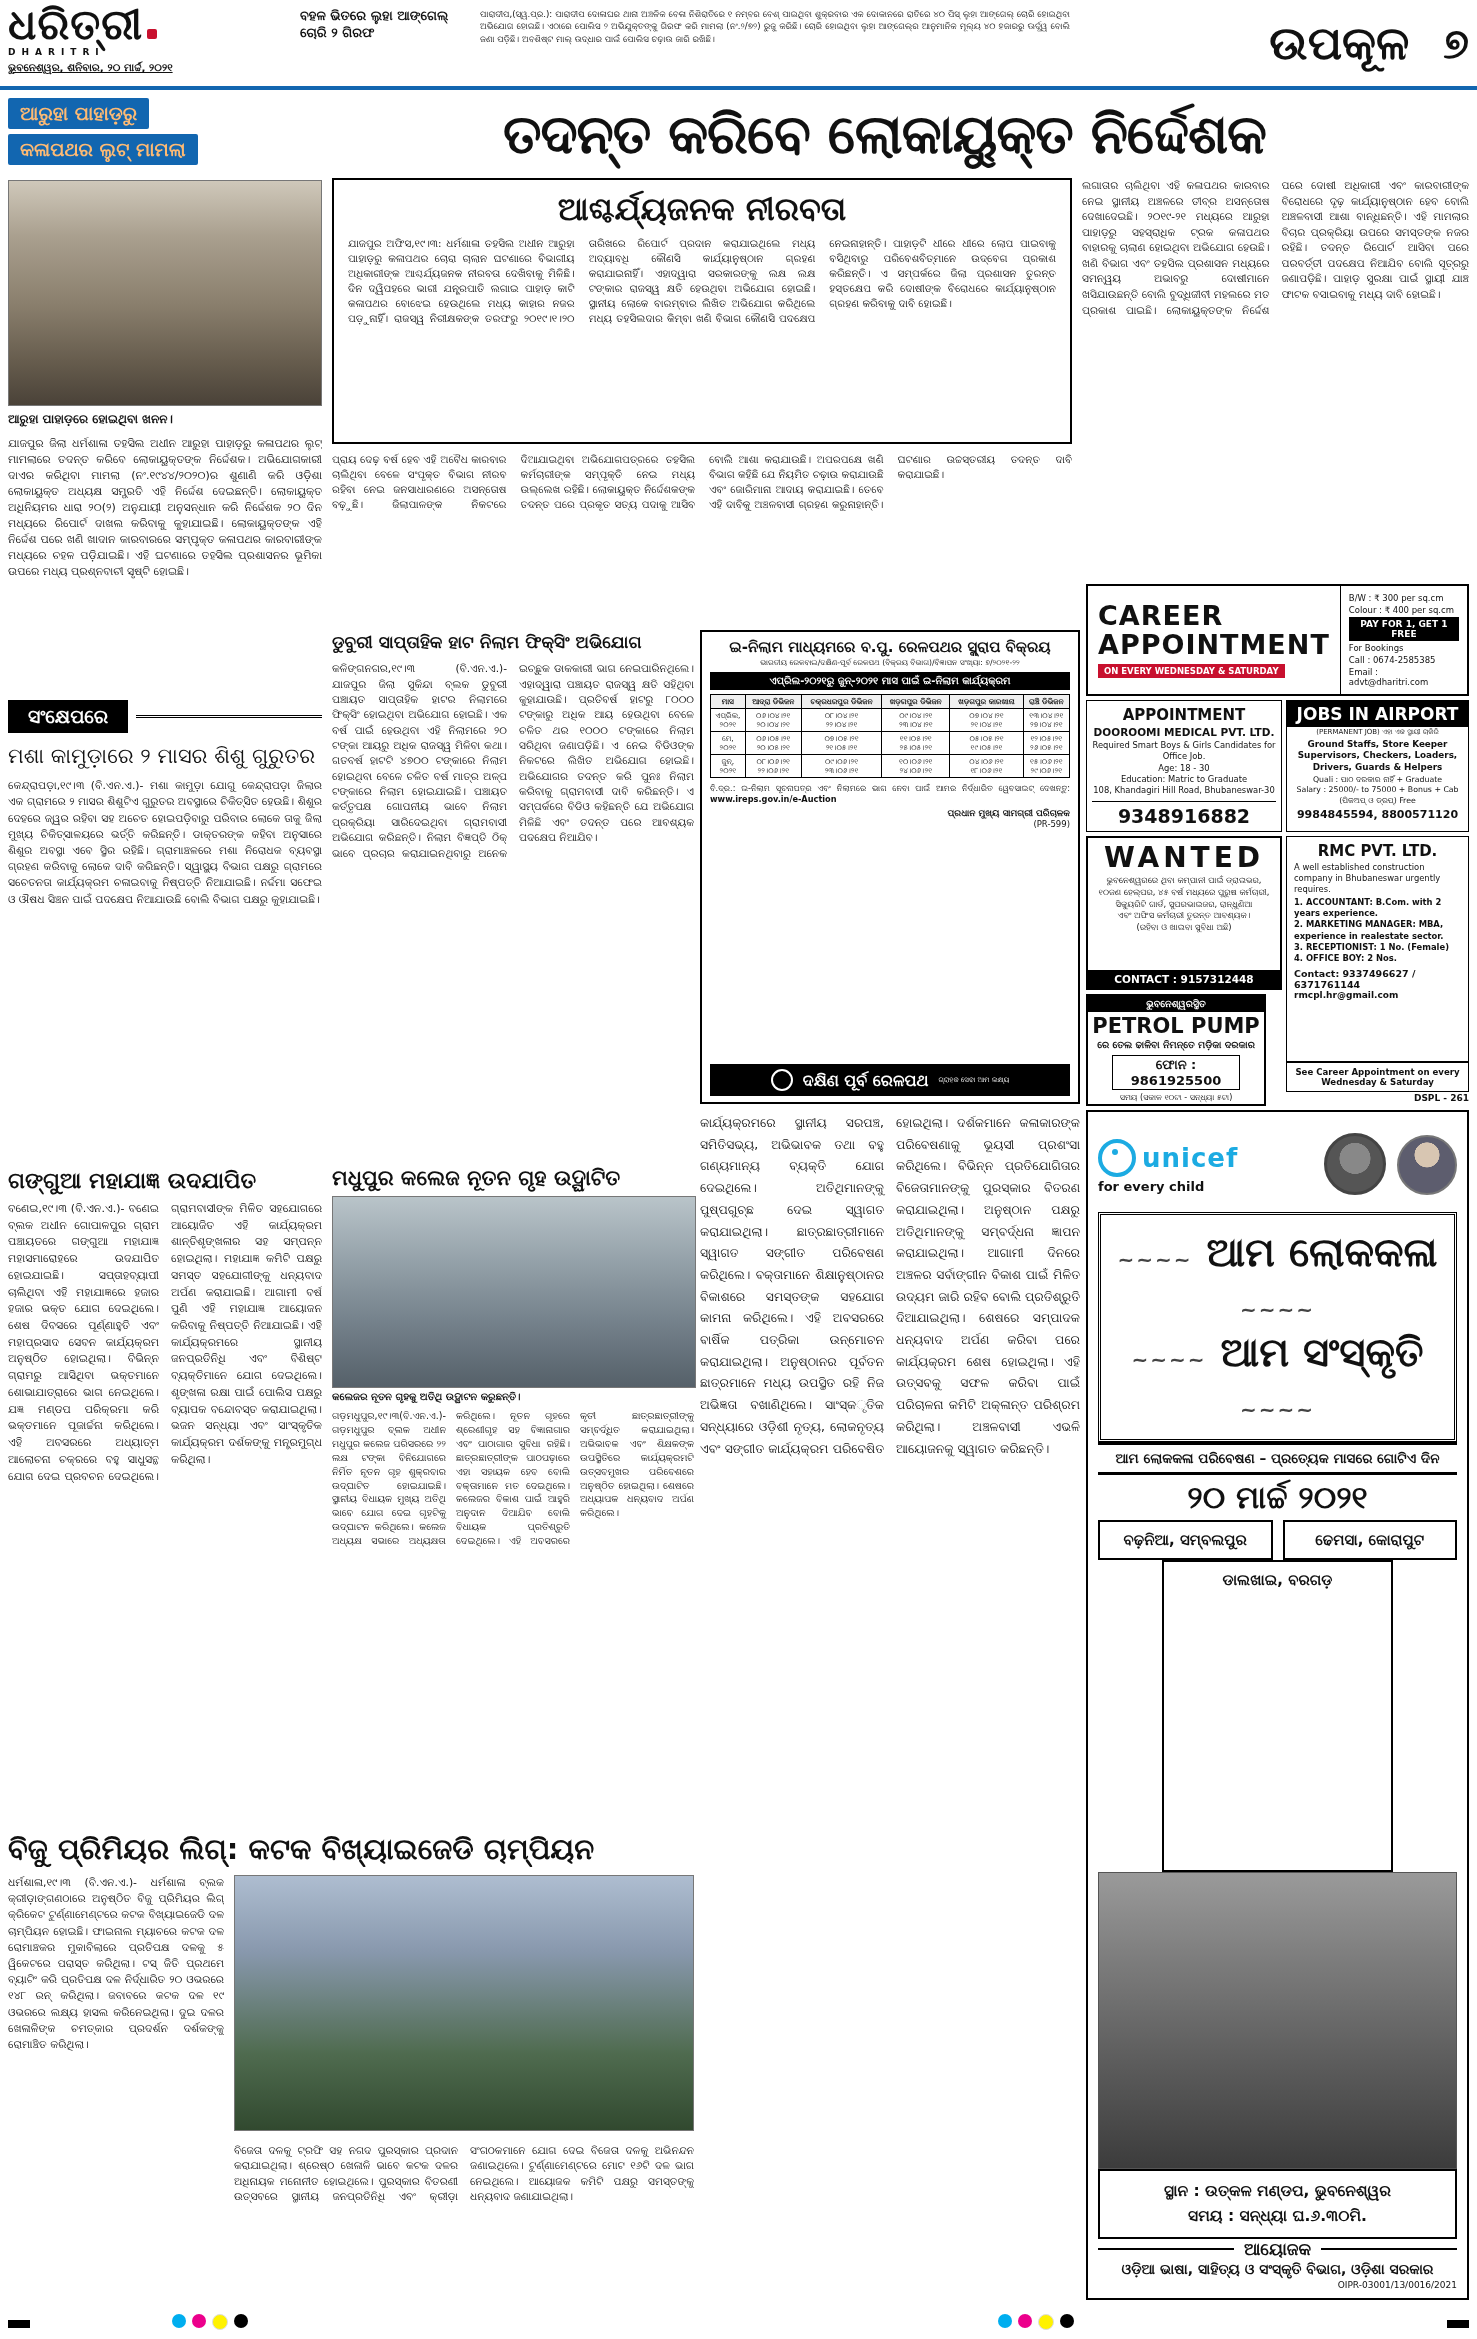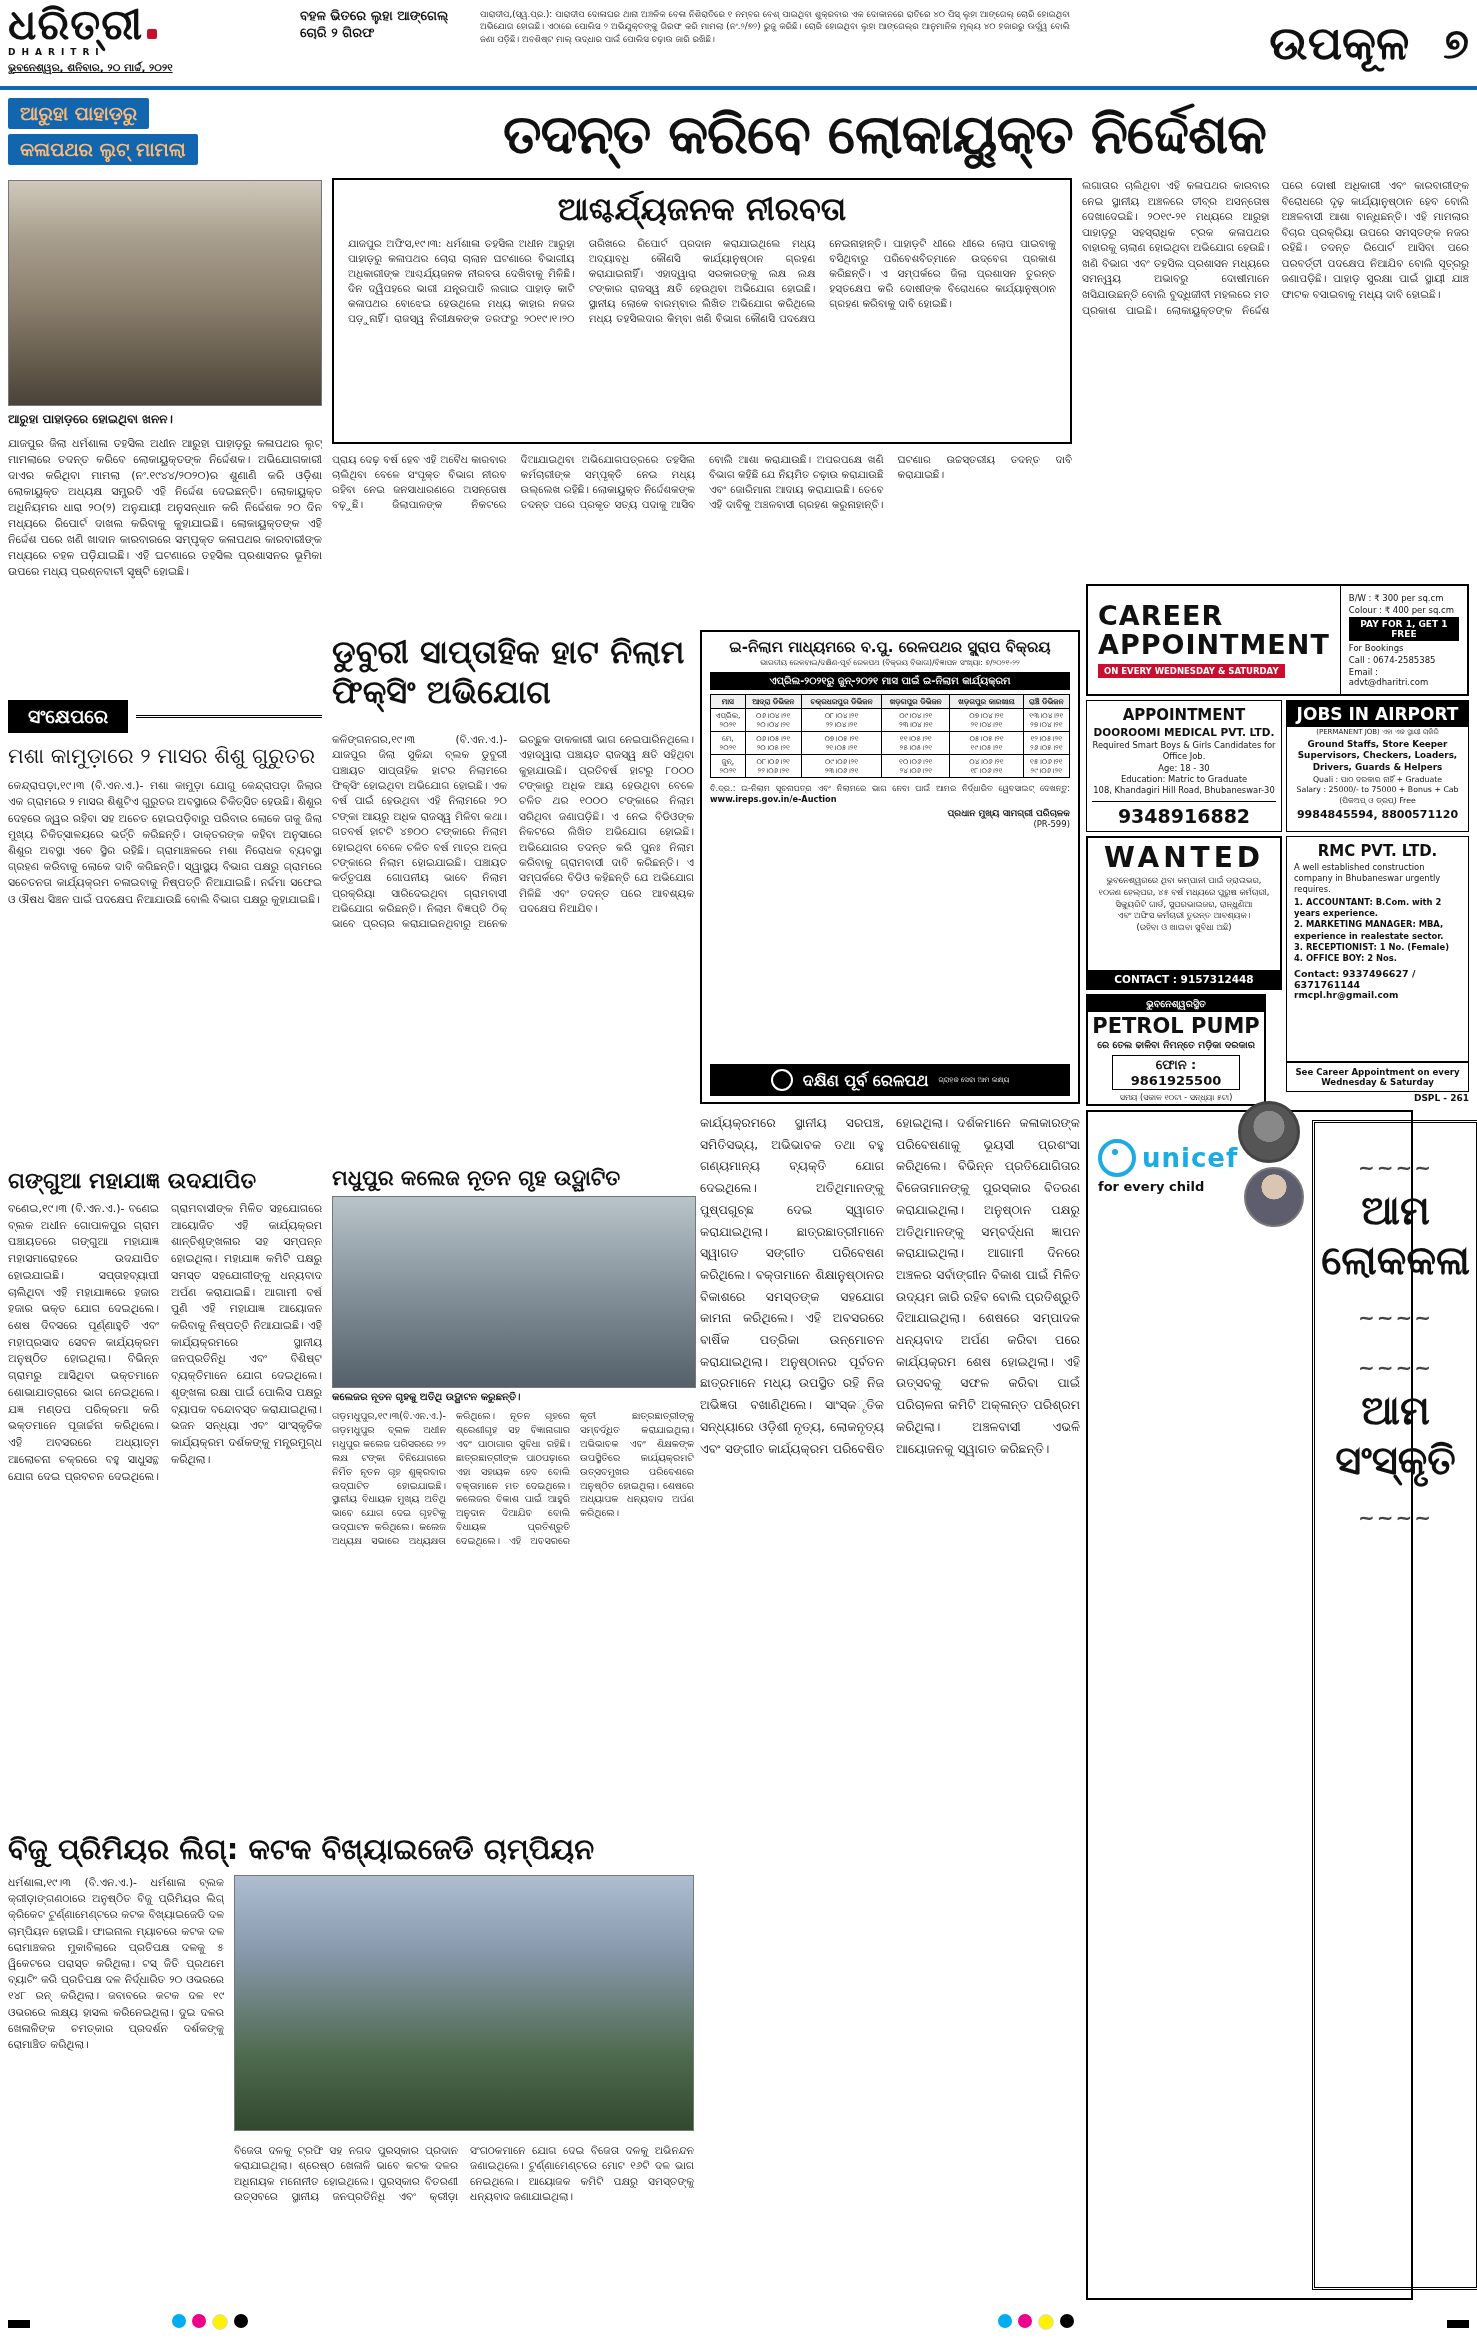--- a/index.html
+++ b/index.html
@@ -42,21 +42,21 @@
   
   #sankhepare{left:8px;top:700px;width:314px;height:462px;}
   .sank-hdr{display:flex;align-items:center;gap:8px;margin-bottom:10px;}
   .sank-box{background:#000;color:#fff;font-size:19px;font-weight:800;padding:5px 20px;}
   .sank-line{flex:1;border-top:3px double #000;}
   .sank-head{font-size:21px;font-weight:400;line-height:1.3;margin-bottom:8px;}
   .sank-body{font-size:10.8px;line-height:1.5;height:330px;}
 
   
   #duburi{left:332px;top:632px;width:362px;height:528px;}
-  .dub-head{font-size:32px;font-weight:800;line-height:1.25;margin-bottom:20px;}
+  .dub-head{font-size:17px;font-weight:800;line-height:1.25;margin-bottom:8px;}
   .dub-body{column-count:2;column-gap:12px;font-size:10.6px;line-height:1.45;height:438px;}
   #gangua{left:8px;top:1168px;width:314px;height:656px;}
   .gan-head{font-size:22px;font-weight:800;margin-bottom:8px;}
   .gan-body{column-count:2;column-gap:12px;font-size:11px;line-height:1.52;height:606px;}
   #madhupur{left:332px;top:1166px;width:362px;height:660px;}
   .mad-head{font-size:21px;font-weight:800;margin-bottom:6px;}
   .mad-photo{width:100%;height:190px;border:1px solid #777;
     background:linear-gradient(180deg,#b9c4c9 0%,#93a0a8 35%,#75828c 65%,#556069 100%);}
   .mad-cap{font-size:10px;font-weight:700;padding:3px 0 6px 0;}
   .mad-body{column-count:3;column-gap:10px;font-size:9.6px;line-height:1.45;height:392px;}
@@ -111,21 +111,21 @@
   #petrol-ad{left:1086px;top:994px;width:180px;height:112px;border:2px solid #000;text-align:center;display:flex;flex-direction:column;}
   .pet-top{background:#000;color:#fff;font-size:9.5px;font-weight:700;padding:2px 0;}
   .pet-title{font-size:21px;font-weight:900;padding-top:2px;}
   .pet-body{font-size:9.5px;font-weight:700;padding:1px 6px;}
   .pet-phone{font-size:13px;font-weight:900;border:1.5px solid #000;margin:3px 24px;padding:1px 0;}
   .pet-time{font-size:8px;padding-bottom:3px;}
   #see-career{left:1286px;top:1062px;width:183px;height:30px;border:1px solid #000;font-size:8.6px;font-weight:700;text-align:center;display:flex;align-items:center;justify-content:center;padding:0 6px;}
   #dspl{left:1340px;top:1093px;width:129px;height:15px;font-size:9px;font-weight:800;text-align:right;}
 
   
-  #unicef-ad{left:1086px;top:1110px;width:327px;height:1190px;border:2px solid #000;padding:8px 10px;display:flex;gap:8px;}
+  #unicef-ad{left:1086px;top:1110px;width:383px;height:1190px;border:2px solid #000;padding:8px 10px;display:flex;flex-direction:column;}
   .uni-head{display:flex;justify-content:space-between;align-items:center;height:92px;}
   .uni-logo-line{display:flex;align-items:center;gap:6px;}
   .uni-ring{width:30px;height:30px;border:4px solid #1cabe2;border-radius:50%;position:relative;}
   .uni-ring::after{content:"";position:absolute;left:10px;top:6px;width:6px;height:6px;background:#1cabe2;border-radius:50%;}
   .uni-word{font-size:26px;font-weight:800;color:#1cabe2;letter-spacing:1px;}
   .uni-tag{font-size:13px;font-weight:600;margin-top:2px;}
   .gov-circ{width:56px;height:56px;border-radius:50%;border:3px solid #444;background:radial-gradient(circle at 50% 40%,#888 0 35%,#555 36% 100%);display:inline-block;}
   .cm-circ{width:56px;height:56px;border-radius:50%;background:radial-gradient(circle at 50% 32%,#d8c6b2 0 26%,#5d5d6e 27% 100%);border:2px solid #777;display:inline-block;margin-left:6px;}
   .uni-frame{border:3px double #000;padding:12px 6px;text-align:center;}
   .uni-title{font-size:40px;font-weight:900;line-height:1.25;}

